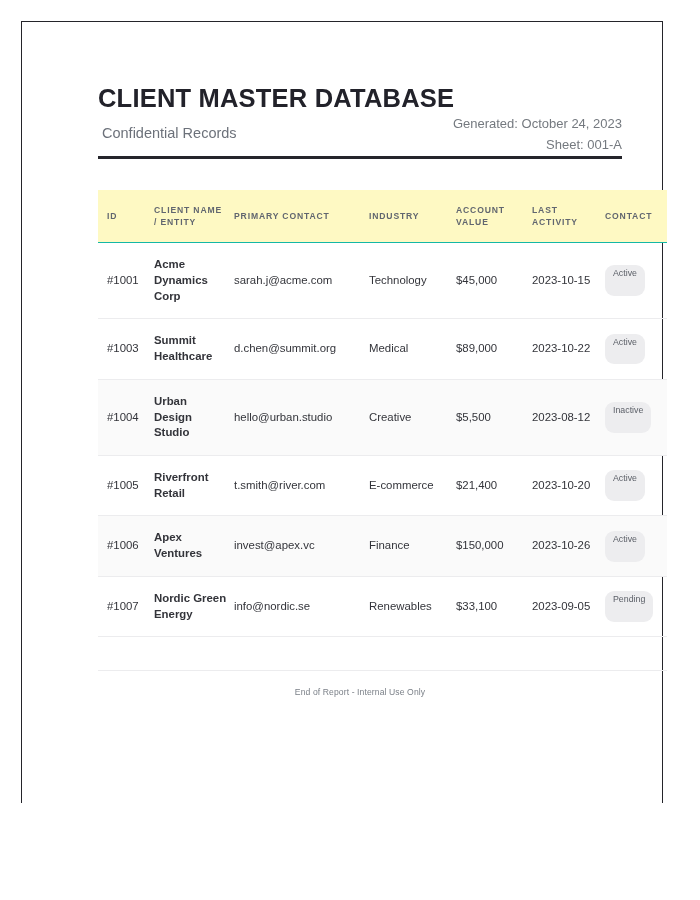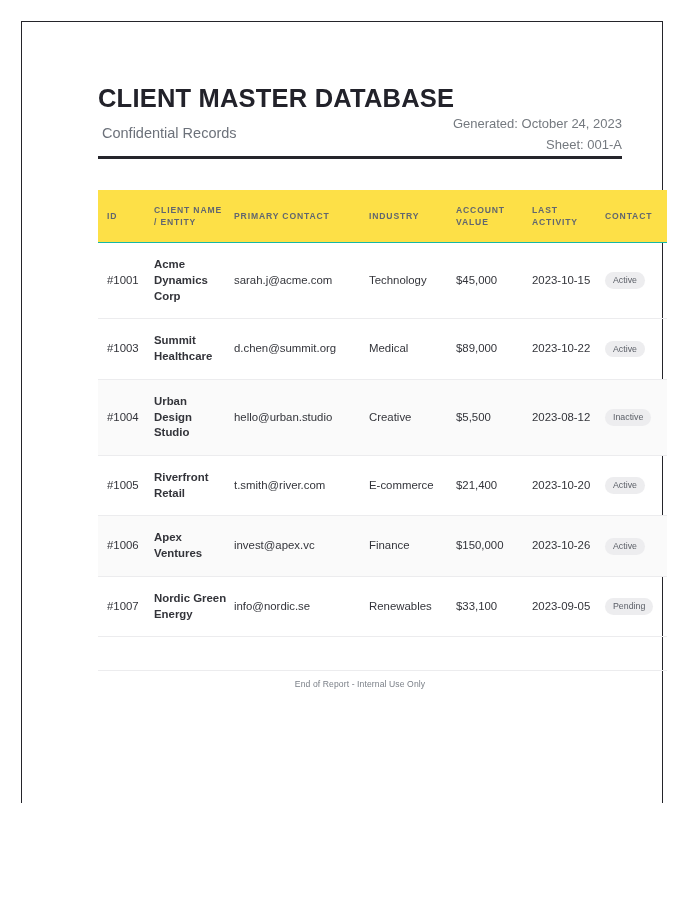--- a/index.html
+++ b/index.html
@@ -73,21 +73,21 @@
   }
 
   
   .client-table {
     margin-top: 31px;
     width: 100%;
     border-collapse: collapse;
     table-layout: fixed;
   }
   .client-table thead tr {
-    background: #fde047;
+    background: #fef9c3;
   }
   .client-table th {
     text-align: left;
     vertical-align: middle;
     font-size: 8.6px;
     font-weight: bold;
     letter-spacing: 0.85px;
     color: #61666f;
     padding: 14px 6px 14px 0;
     line-height: 1.42;
@@ -135,32 +135,32 @@
   .cell-date {
     color: #3a3b41;
   }
 
   .status-badge {
     display: inline-block;
     background: #ededef;
     color: #5c6068;
     font-size: 8.8px;
     border-radius: 9px;
-    padding: 4px 8px 4px 8px;
+    padding: 4px 8px 18px 8px;
     line-height: 1;
     white-space: nowrap;
   }
 
   .empty-row td {
     height: 34px;
     border-bottom: 1px solid #ececee;
   }
 
   .doc-footer {
-    margin-top: 8px;
+    margin-top: 16px;
     text-align: center;
     font-size: 8.6px;
     color: #7b8088;
     letter-spacing: 0.1px;
   }
 </style>
 </head>
 <body>
 
 <div id="page-sheet">

